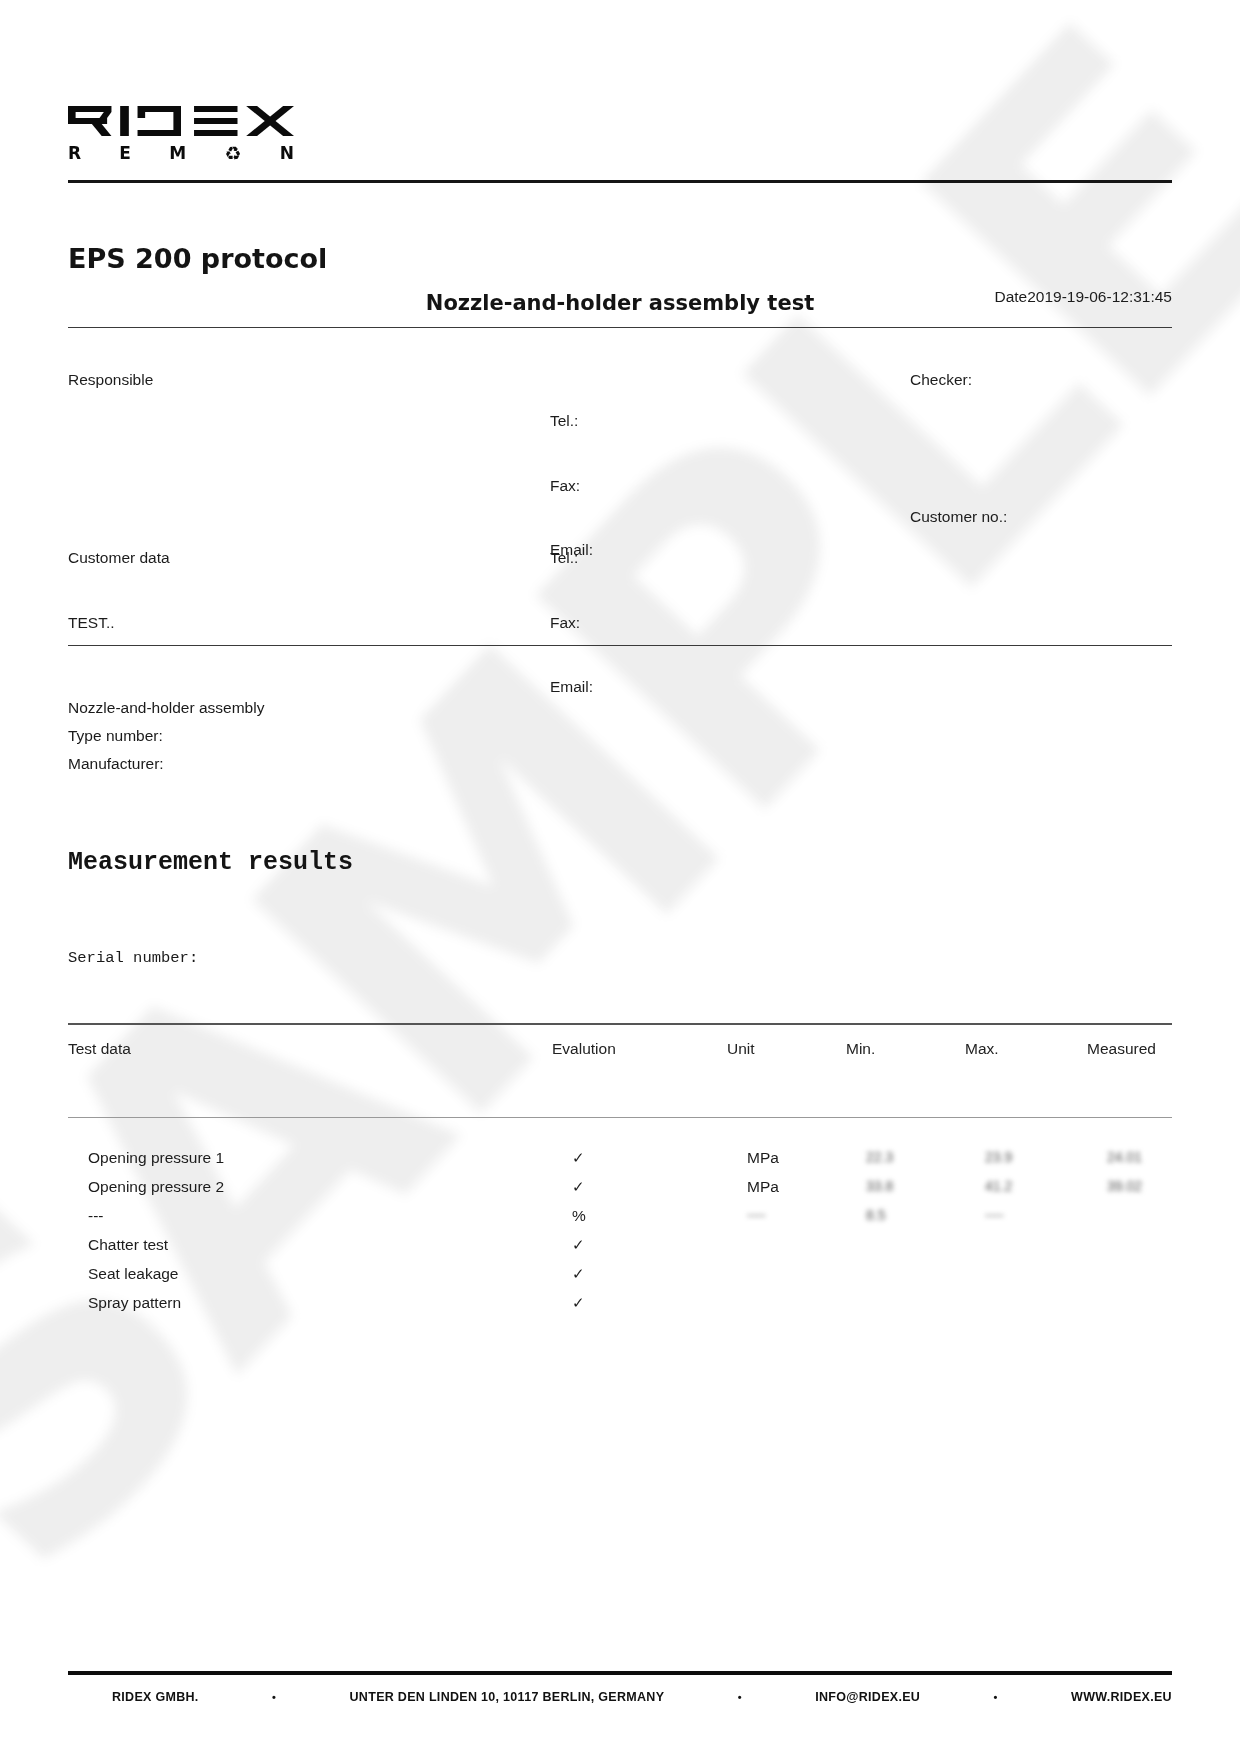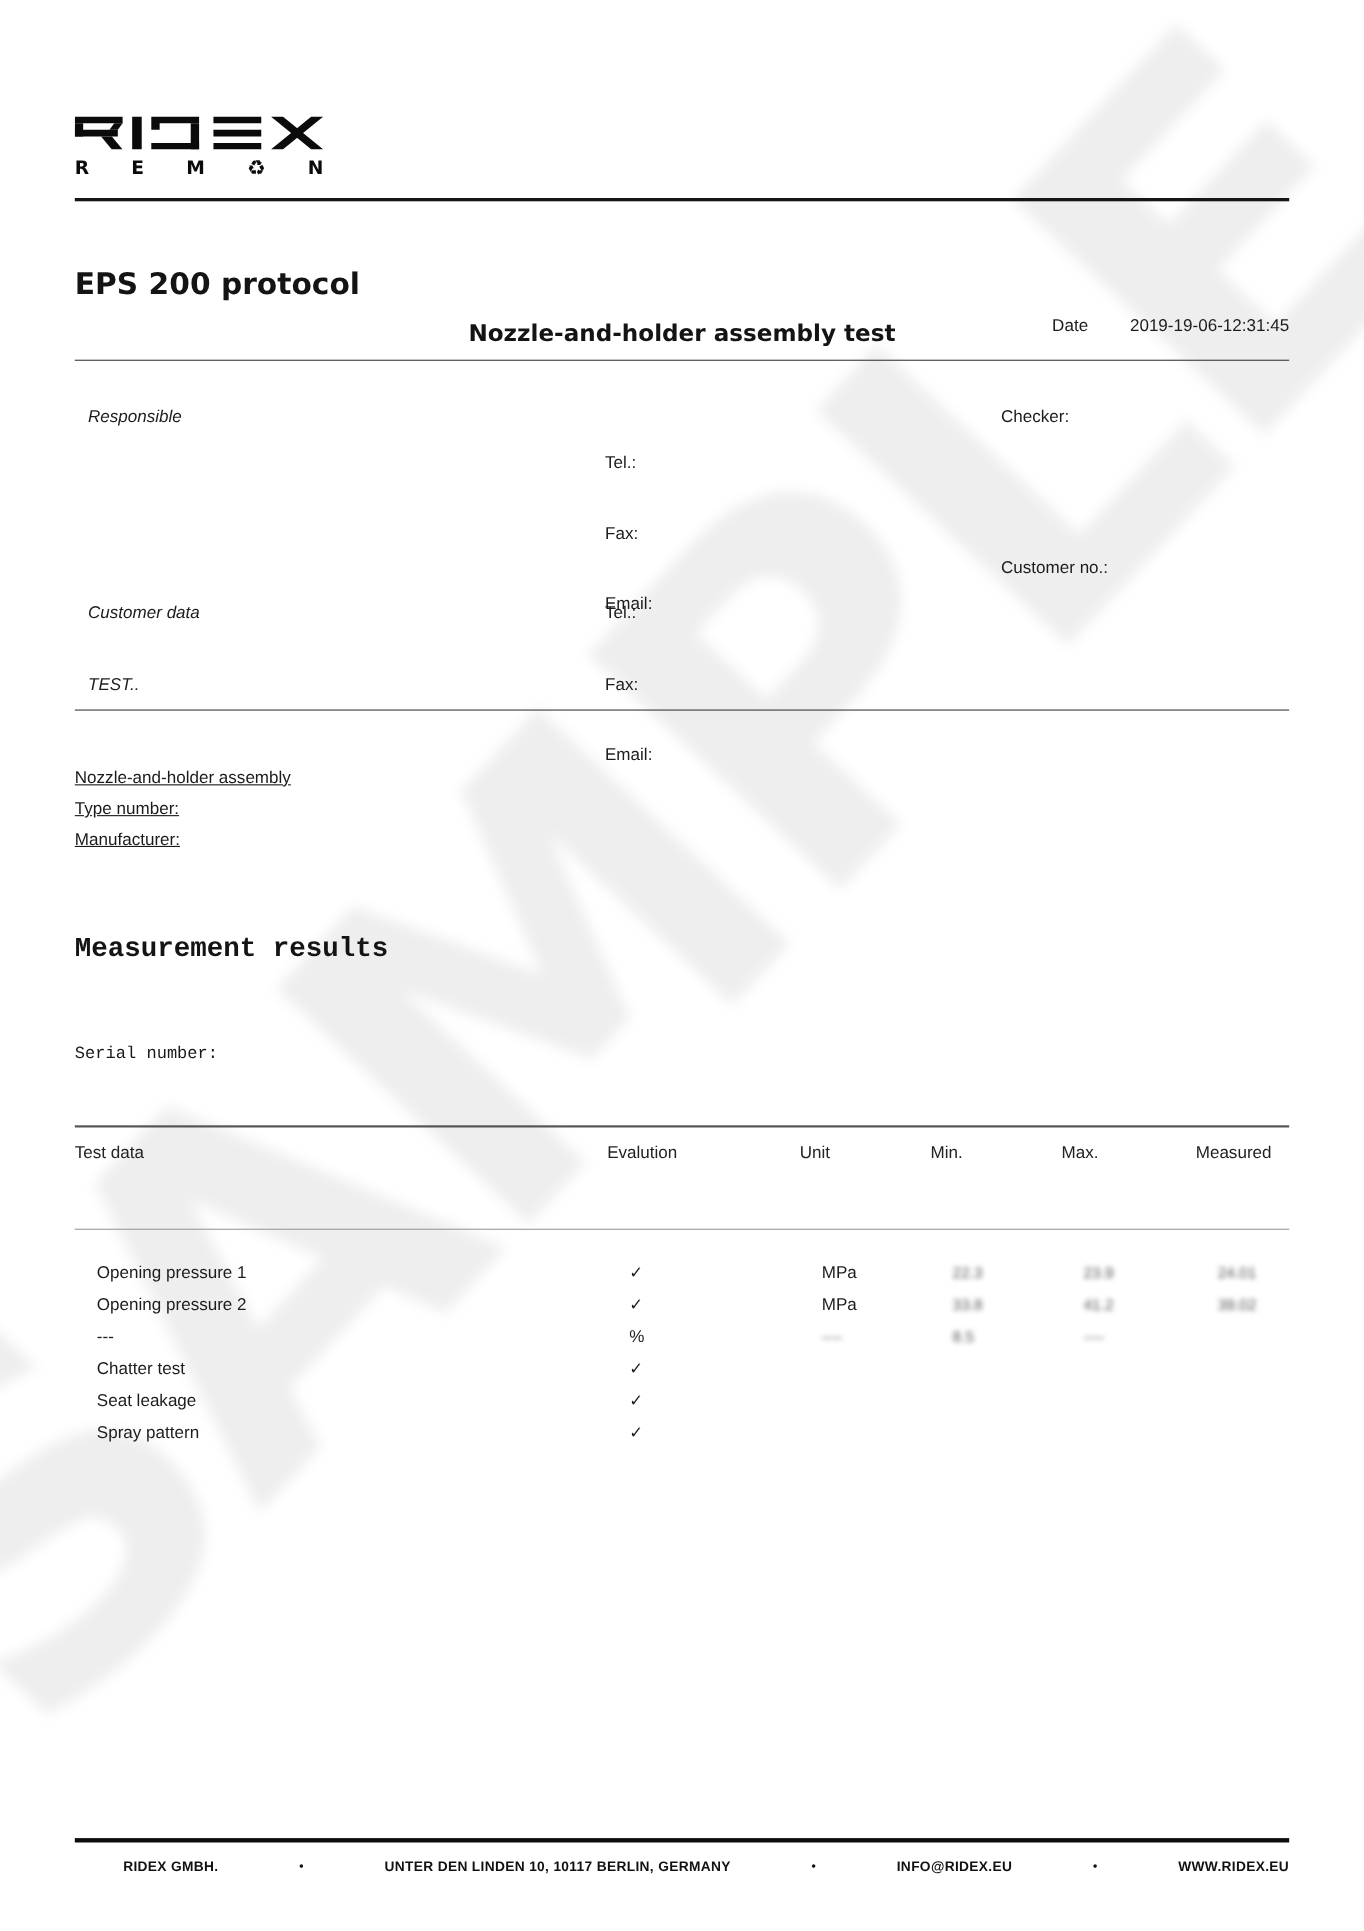--- a/index.html
+++ b/index.html
@@ -51,33 +51,33 @@
     font-family:"DejaVu Sans", sans-serif;
     font-weight:700; font-size:27px; color:#141414;
   }
   .doc-subtitle {
     top:291px;
     font-family:"DejaVu Sans", sans-serif;
     font-weight:700; font-size:21px; color:#141414;text-align:center;
   }
   .date-row {
     top:288px;
-    display:flex; justify-content:flex-end; gap:38px;
+    display:flex; justify-content:flex-end; 
     font-size:15.5px; color:#1c1c1c;text-align:center;
   }
 
   .cgrid { position:absolute; left:68px; right:68px; }
-  .cgrid .col-left  { position:absolute; left:12px; top:0;font-style:italic; }
+  .cgrid .col-left  { position:absolute; left:0; top:0; }
   .cgrid .col-mid   { position:absolute; left:482px; top:0; }
   .cgrid .col-right { position:absolute; left:842px; top:0; }
   .cgrid { font-size:15.5px; color:#1c1c1c; }
   .stack > div { line-height:28.5px;margin-top:36px; }
 
   .assembly-block { top:694px; font-size:15.5px; }
-  .assembly-block div { line-height:28px;text-decoration:underline; }
+  .assembly-block div { line-height:28px; }
 
   .section-heading {
     top:848px;
     font-family:Liberation Mono, monospace;
     font-weight:700; font-size:25px; color:#141414;
   }
   .serial { top:949px; font-size:15.5px;font-family:Liberation Mono, monospace; }
 
   .tgrid {
     display:grid;

